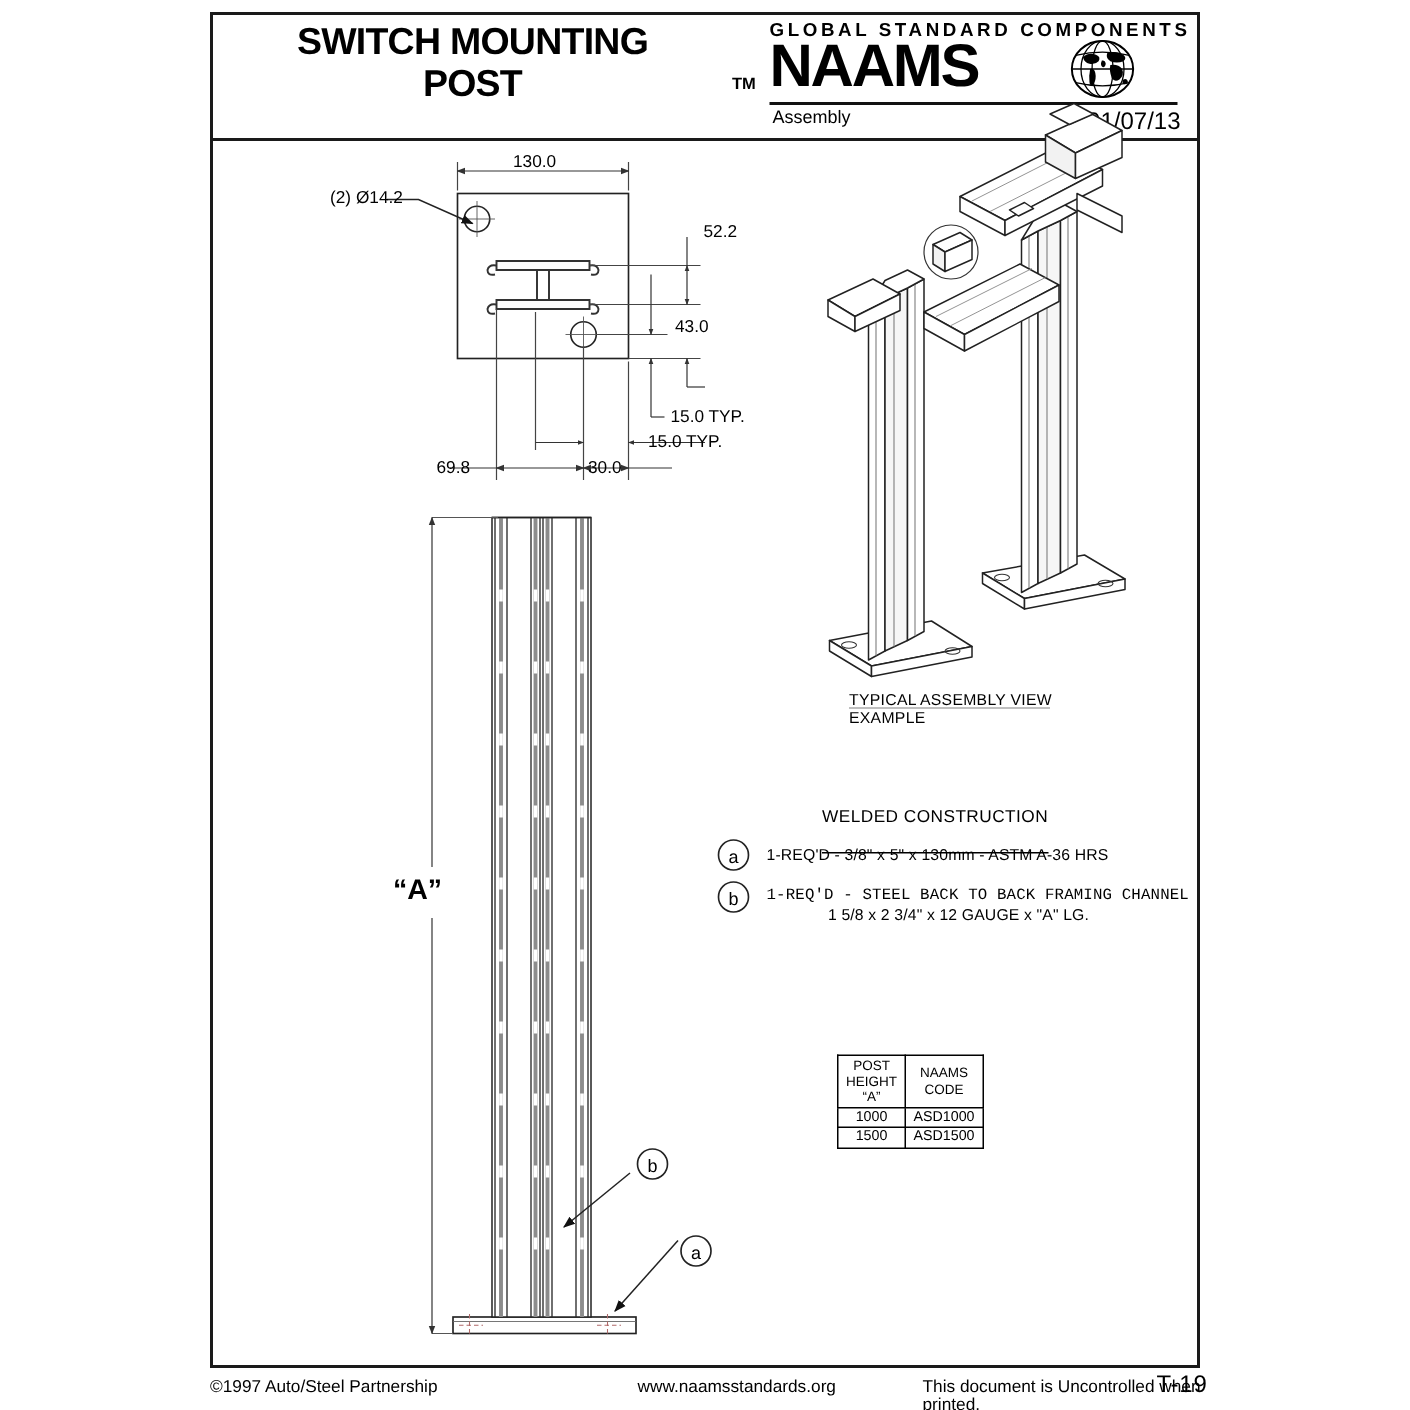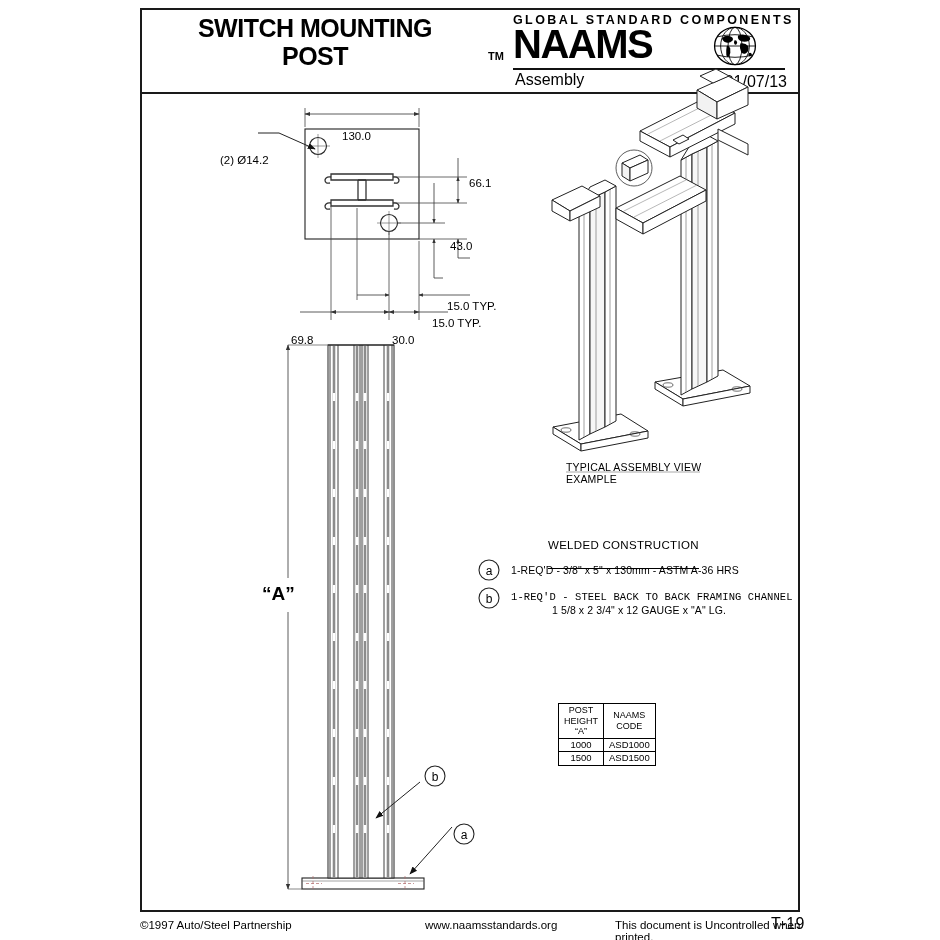--- a/index.html
+++ b/index.html
@@ -18,29 +18,29 @@
   .tb-title{position:absolute;left:10px;top:6px;width:330px;text-align:center;
             font-weight:bold;font-size:25px;line-height:28px;letter-spacing:-0.5px;}
   .tb-logo{position:absolute;left:345px;top:2px;width:312px;height:82px;}
   .gsc{position:absolute;left:28px;top:3px;font-weight:bold;font-size:12.5px;
        letter-spacing:2.4px;white-space:nowrap;}
   .naams{position:absolute;left:28px;top:14px;font-weight:bold;font-size:40px;
          letter-spacing:-1.5px;line-height:40px;}
   .tm{position:absolute;left:3px;top:40px;font-weight:bold;font-size:11px;}
   .globe{position:absolute;left:228px;top:16px;width:44px;height:40px;}
   .tb-rule{position:absolute;left:28px;top:58px;width:272px;height:2px;background:#111;}
-  .assy{position:absolute;left:30px;top:61px;font-size:16px;}
+  .assy{position:absolute;left:30px;top:61px;font-size:12px;}
   .date{position:absolute;right:10px;top:63px;font-size:16px;}
 
   
   .layer{position:absolute;left:0;top:0;width:940px;height:940px;
          pointer-events:none;}
 
   
-  .dim{position:absolute;font-size:11.5px;white-space:nowrap;margin-top:28px;}
+  .dim{position:absolute;font-size:11.5px;white-space:nowrap;}
 
   .bigA{position:absolute;left:262px;top:583px;font-size:19px;font-weight:bold;}
 
   .wc-head{position:absolute;left:548px;top:539px;font-size:11.5px;
            letter-spacing:.3px;border-bottom:1px solid #000;padding-bottom:17px;}
   .note{position:absolute;font-size:10.5px;white-space:nowrap;letter-spacing:.1px;}
 
   .asm-cap{position:absolute;left:566px;top:461px;width:170px;text-align:left;
            font-size:10.5px;line-height:12px;letter-spacing:.2px;}
 
@@ -355,21 +355,21 @@
         <path d="M622 163 L622 176 L630 181 L630 168 Z" fill="#f2f2f2"></path>
         <path d="M630 168 L630 181 L648 173 L648 160 Z"></path>
       </g>
     </g>
 
     <line x1="566" y1="472" x2="700" y2="472" stroke="#aaa" stroke-width="1"></line>
   </svg>
 
   <div class="dim" style="left:220px;top:126px;">(2) Ø14.2</div>
   <div class="dim" style="left:342px;top:102px;">130.0</div>
-  <div class="dim" style="left:469px;top:149px;">66.1</div>
+  <div class="dim" style="left:469px;top:149px;">52.2</div>
   <div class="dim" style="left:450px;top:212px;">43.0</div>
   <div class="dim" style="left:447px;top:272px;">15.0 TYP.</div>
   <div class="dim" style="left:432px;top:289px;">15.0 TYP.</div>
   <div class="dim" style="left:291px;top:306px;">69.8</div>
   <div class="dim" style="left:392px;top:306px;">30.0</div>
 
   <div class="bigA">“A”</div>
 
   <div class="asm-cap">
     <div>TYPICAL ASSEMBLY VIEW</div>

